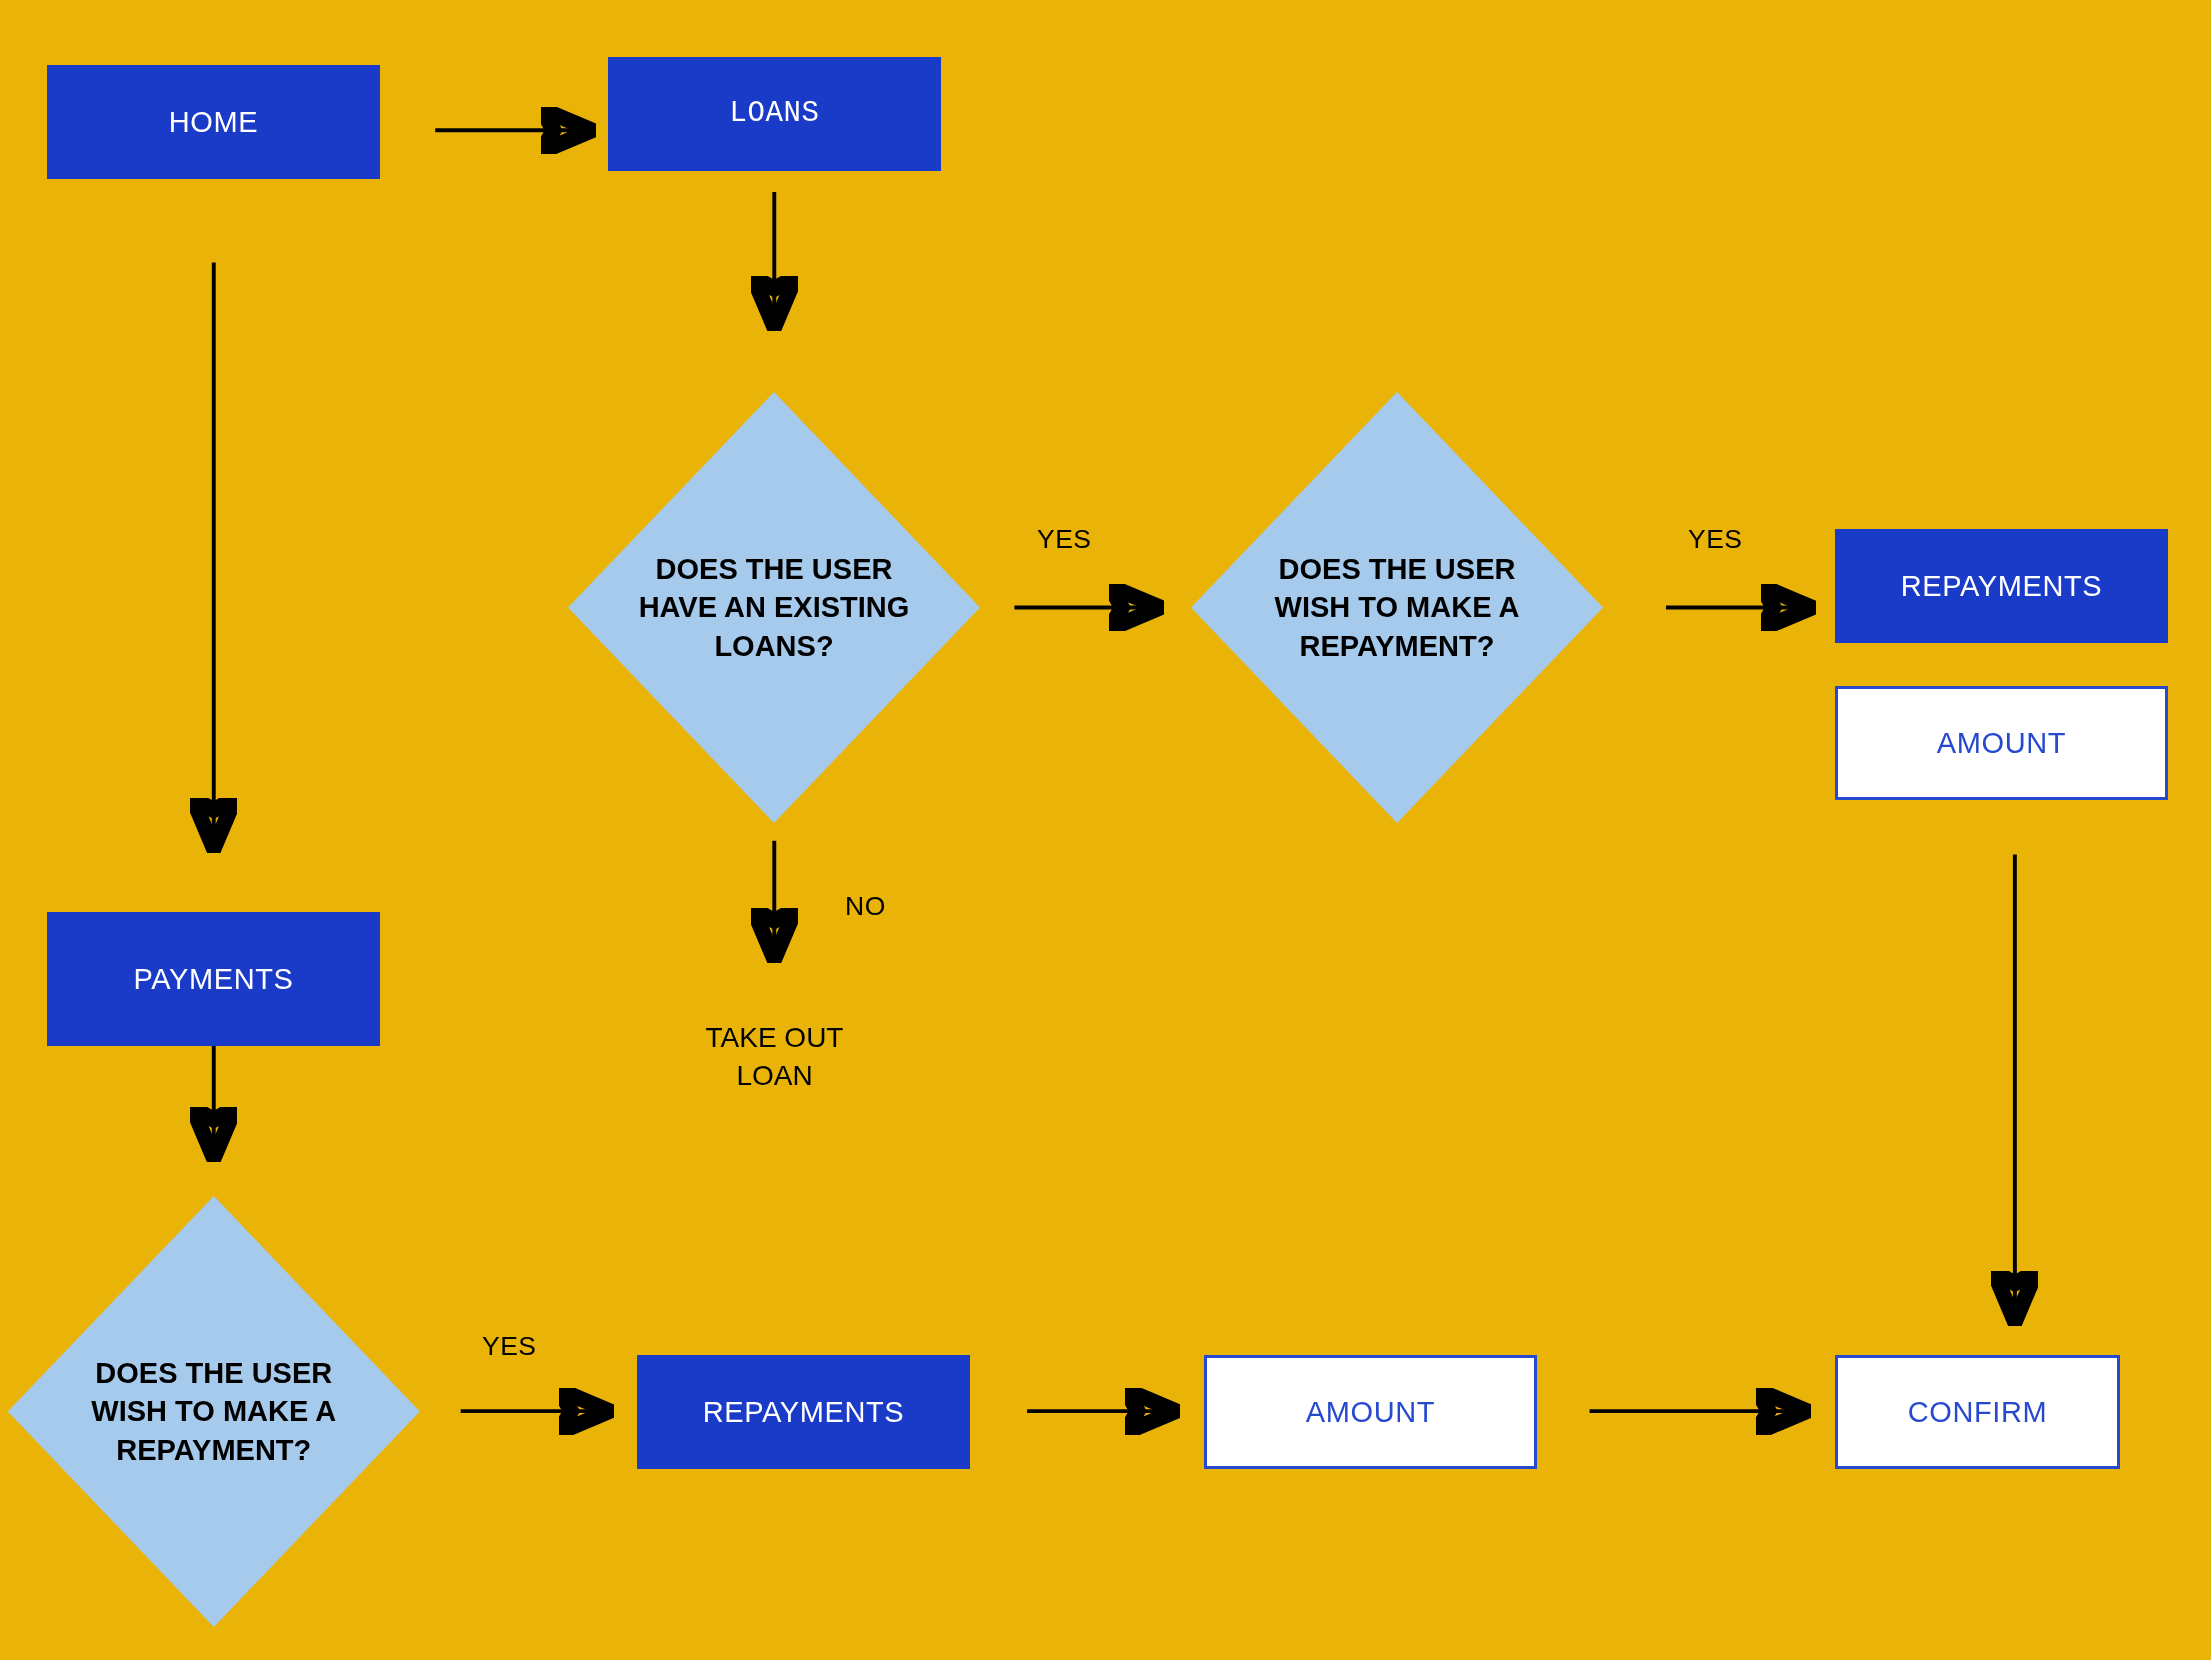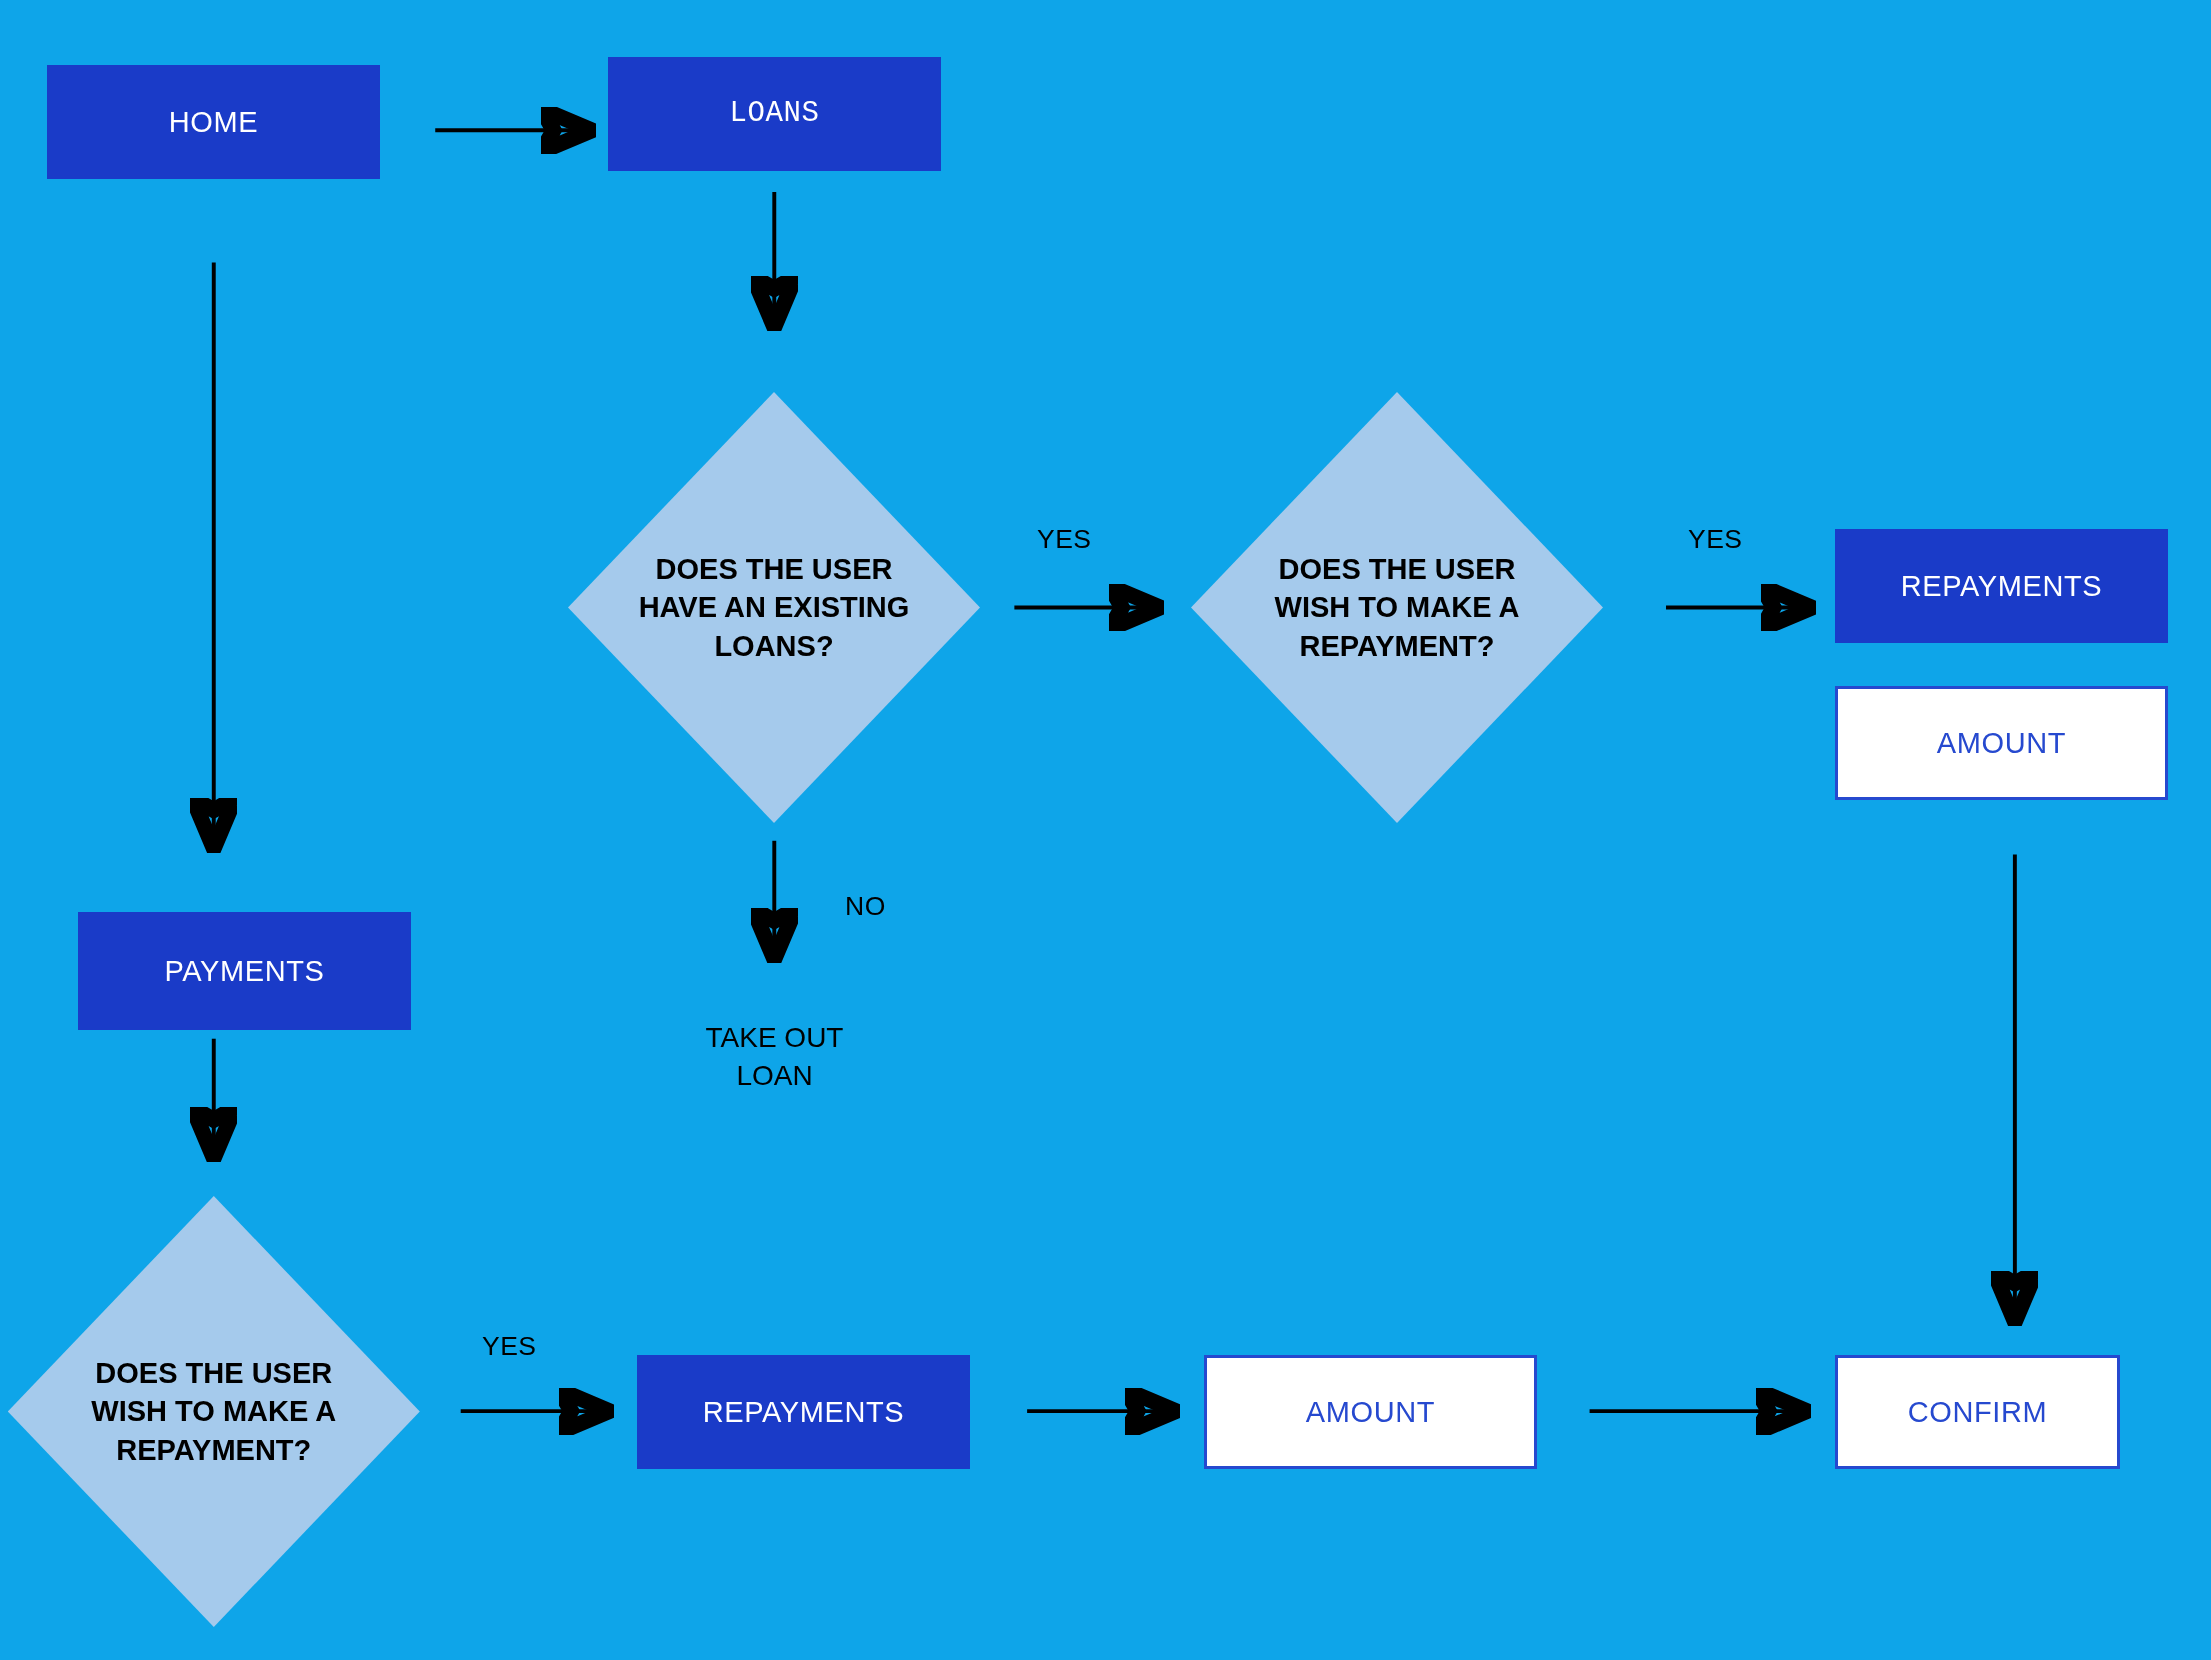--- a/index.html
+++ b/index.html
@@ -7,21 +7,21 @@
     padding: 0;
     background: #ffffff;
   }
   body {
     font-family: "Liberation Sans", sans-serif;
   }
   #canvas {
     position: relative;
     width: 2211px;
     height: 1660px;
-    background: #0ea5e9;
+    background: #eab308;
     overflow: hidden;
   }
   .node {
     position: absolute;
     box-sizing: border-box;
     display: flex;
     align-items: center;
     justify-content: center;
     text-align: center;
     line-height: 1.32;
@@ -149,21 +149,21 @@
 
   <div class="node box-outline" style="left:1835px; top:686px; width:333px; height:114px;">
     <span>AMOUNT</span>
   </div>
 
   <div class="text-node" style="left:647px; top:980px; width:255px;">
     <span>TAKE OUT
 LOAN</span>
   </div>
 
-  <div class="node box-solid" style="left:47px; top:912px; width:333px; height:118px;margin-left:31px;">
+  <div class="node box-solid" style="left:47px; top:912px; width:333px; height:134px;">
     <span>PAYMENTS</span>
   </div>
 
   <div class="node diamond" style="left:7.8px; top:1196px; width:412px; height:431px;">
     <span class="dlabel">DOES THE USER
 WISH TO MAKE A
 REPAYMENT?</span>
   </div>
 
   <div class="node box-solid" style="left:637px; top:1355px; width:333px; height:114px;">

